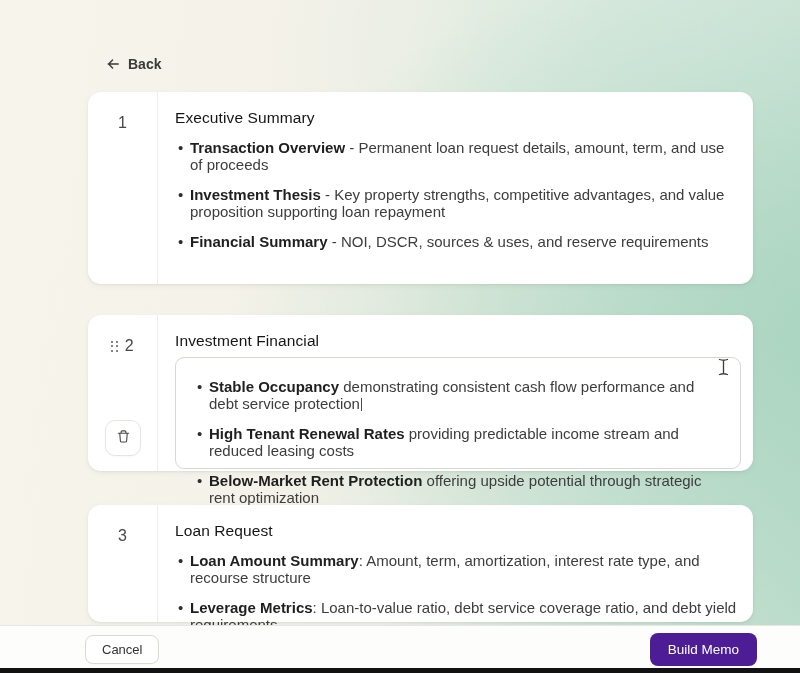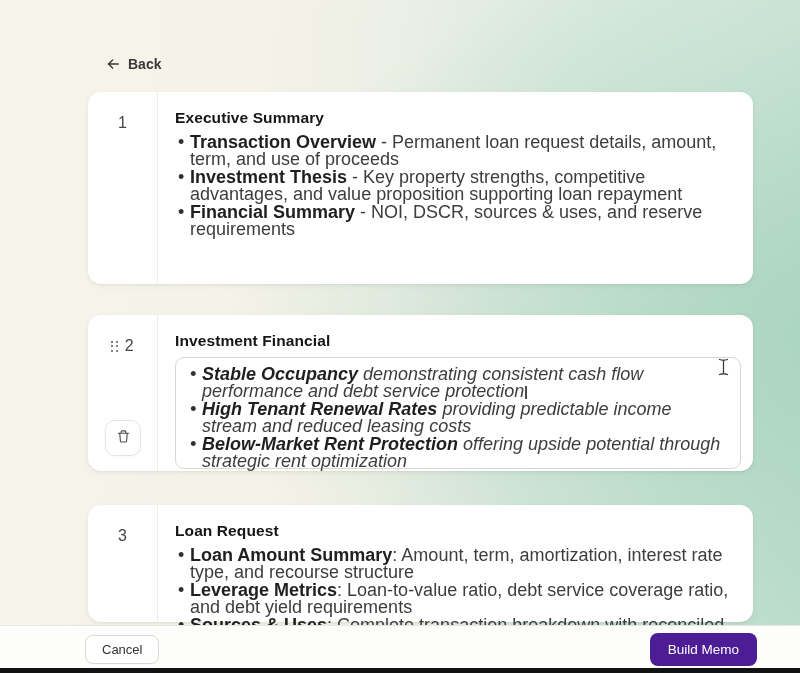--- a/index.html
+++ b/index.html
@@ -80,52 +80,52 @@
     box-shadow: 0 1px 2px rgba(0,0,0,0.03);
   }
 
   .card-content {
     flex: 1;
     padding: 17px 12px 14px 17px;
     min-width: 0;
   }
   .card-title {
     font-size: 15.5px;
-    font-weight: 700;
+    font-weight: 400;
     color: #161616;
     margin-bottom: 7px;
     letter-spacing: 0.1px;
   }
 
   ul.bullets { list-style: none; }
   ul.bullets li {
     position: relative;
     padding-left: 15px;
-    font-size: 18px;
+    font-size: 15px;
     line-height: 17.4px;
     color: #3d3d3d;
+    margin-top: 12px;
   }
   ul.bullets li::before {
     content: "•";
     position: absolute;
     left: 3px; top: 0;
     color: #2f2f2f;
   }
   ul.bullets .b { font-weight: 700; color: #1f1f1f; }
 
   
   .editor-box {
     border: 1px solid #d7d7d3;
     border-radius: 9px;
     background: #fff;
-    padding: 8px 11px;
+    padding: 8px 18px;
     height: 112px;
     margin-top: 3px;
     cursor: text;
-    font-style: italic;
   }
   .caret {
     display: inline-block;
     width: 1.5px; height: 13px;
     background: #4a4a4a;
     vertical-align: -2px;
     margin-left: 1px;
   }
 
   

